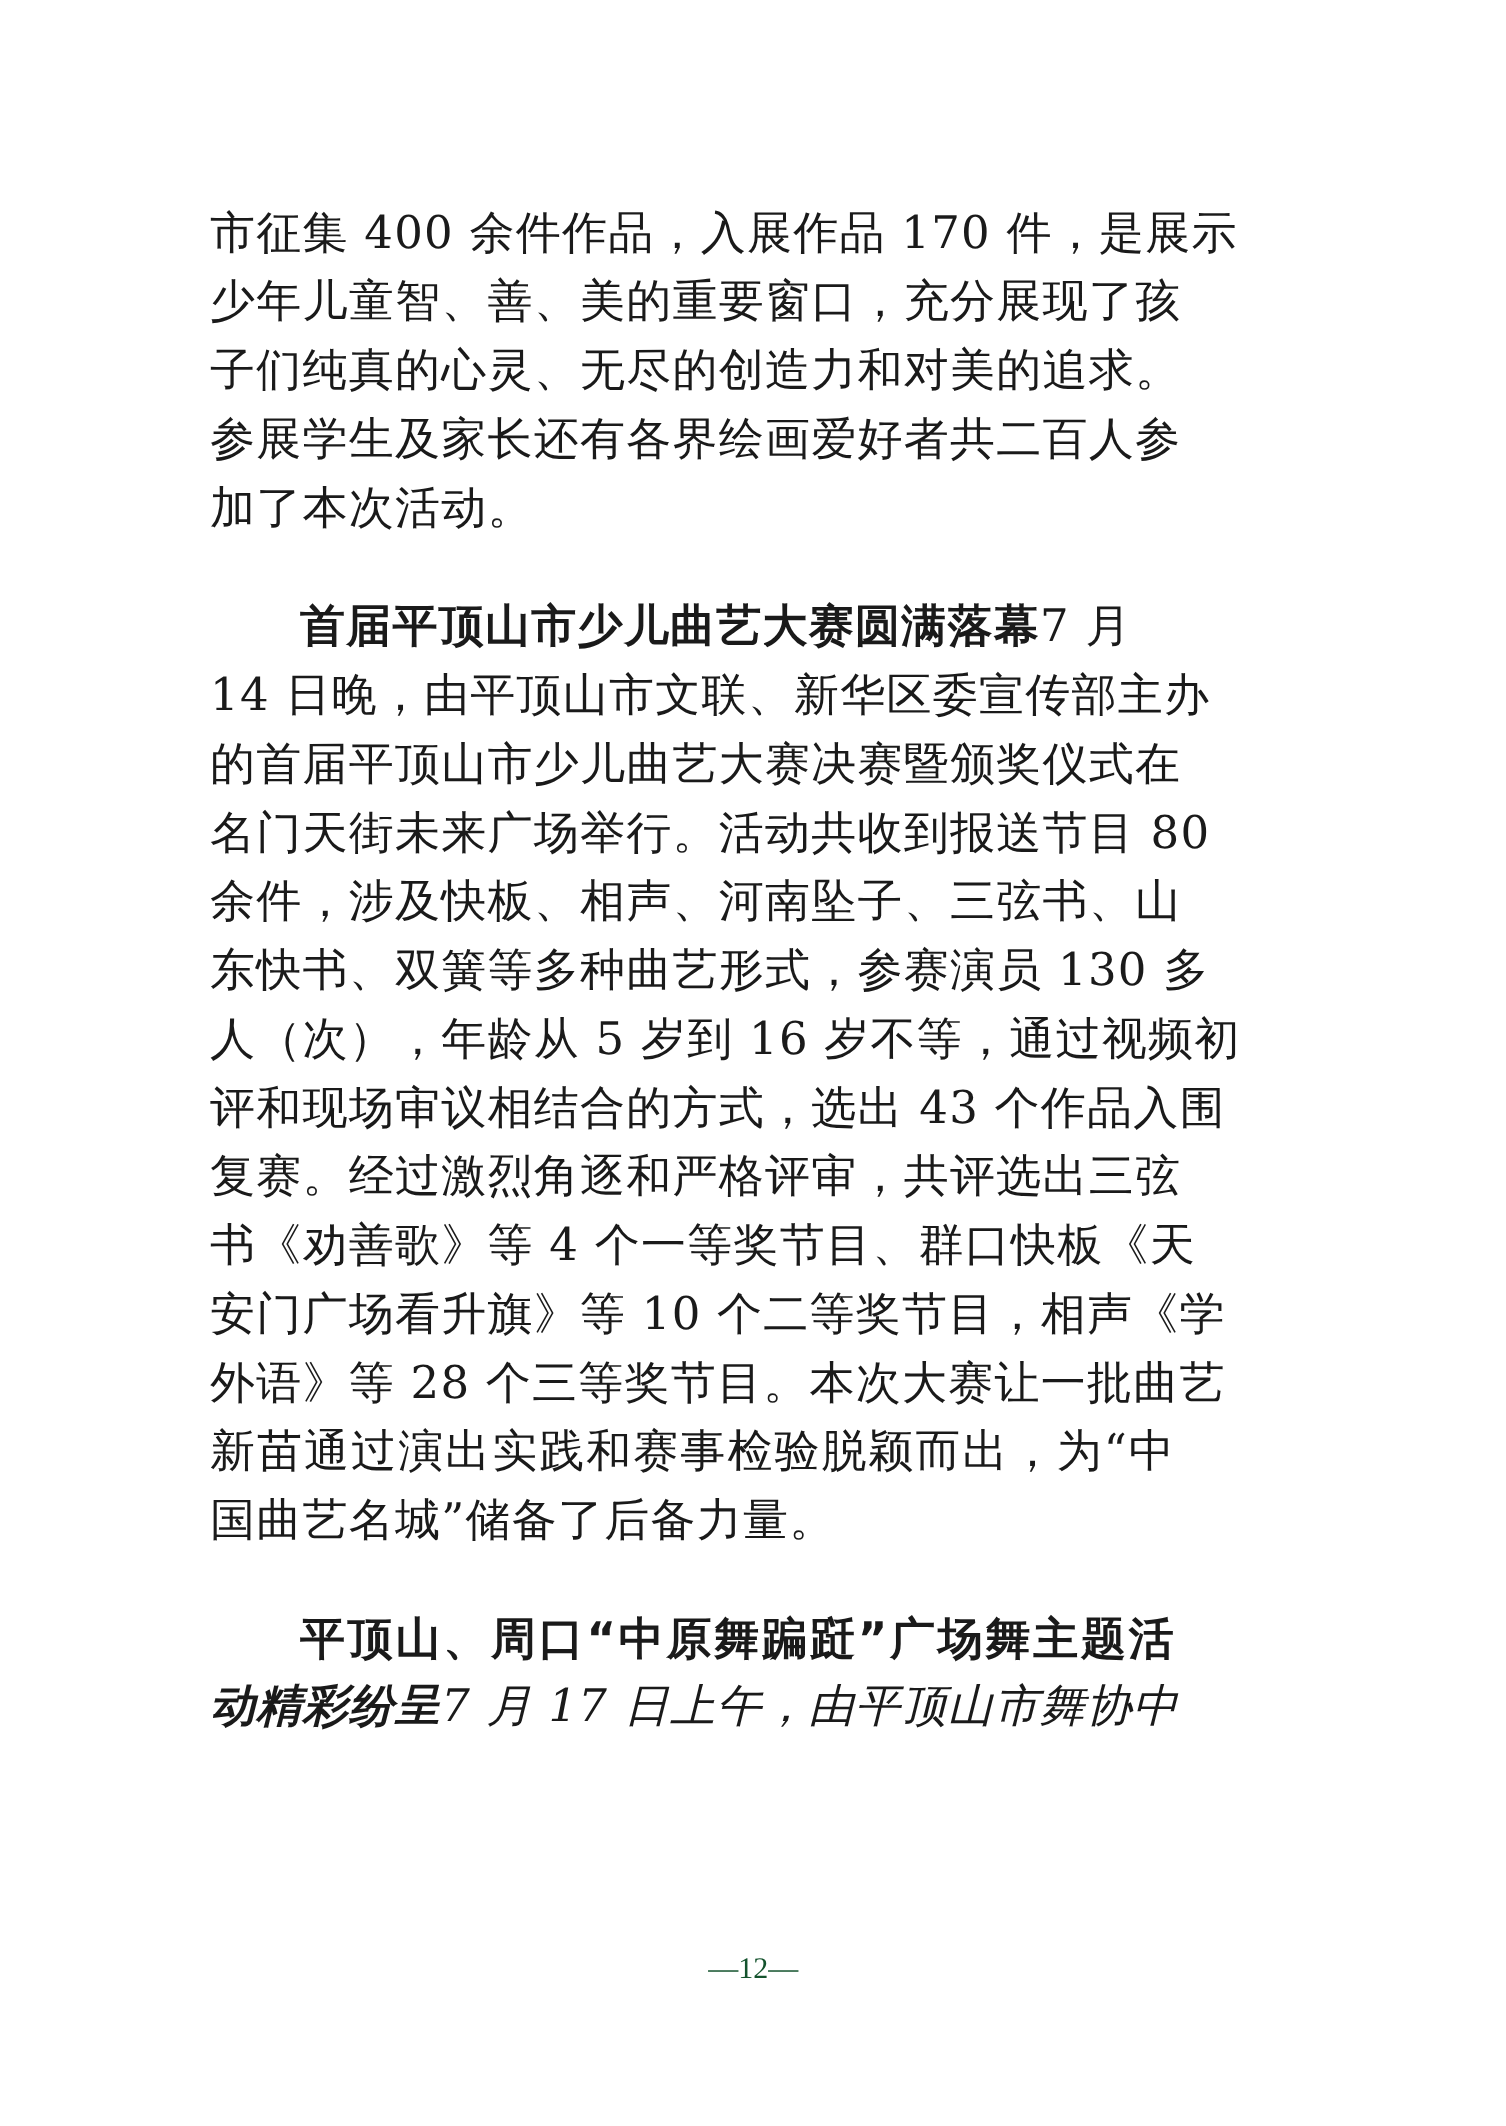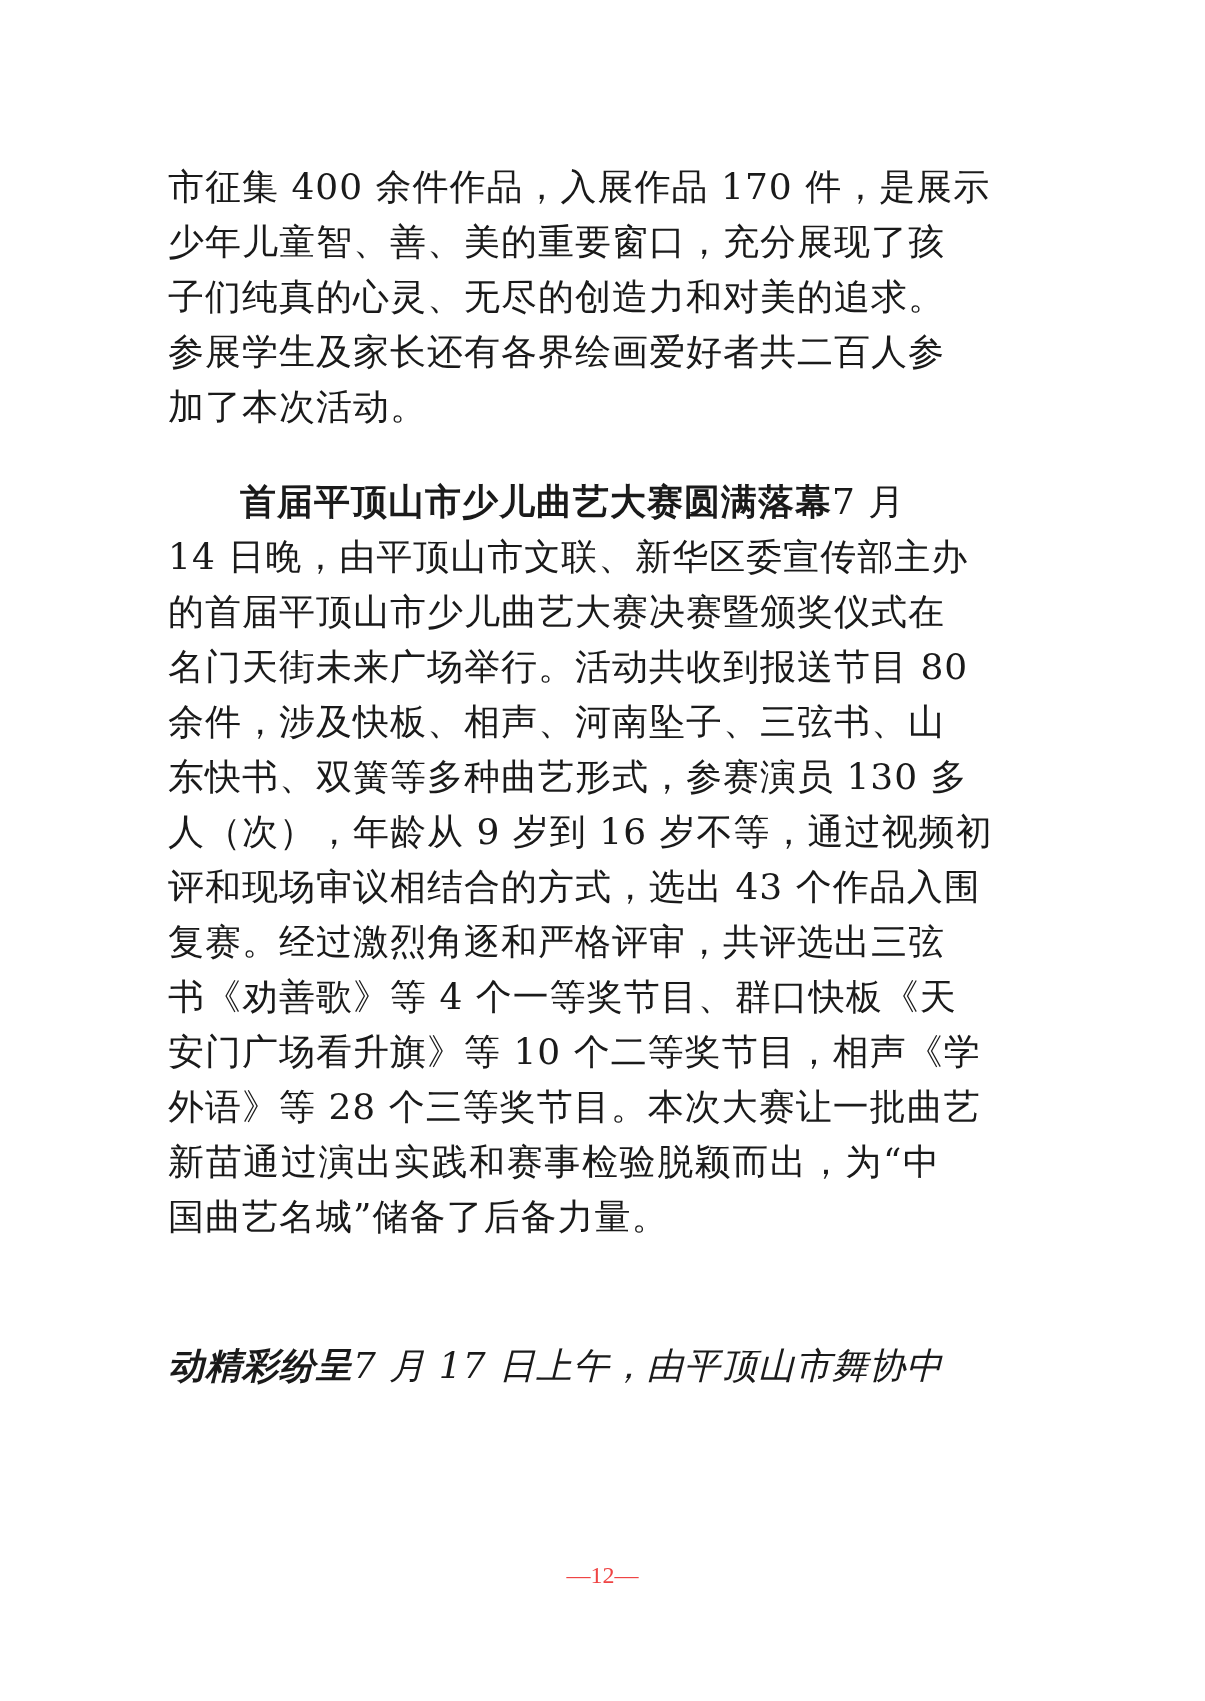--- a/index.html
+++ b/index.html
@@ -13,21 +13,21 @@
     position: absolute; left: 168px; width: 772px;
     font-size: 36px; line-height: 44px; height: 44px;
     white-space: nowrap; text-align: justify; text-align-last: justify;
     letter-spacing: 1px;
   }
   .line.last { text-align-last: left; }
   .bold { font-family: "DejaVu Sans", "Liberation Sans", sans-serif; font-weight: bold; }
   .indent { left: 240px; width: 700px; }
   .page-number {
     position: absolute; left: 0; width: 1205px; top: 1562px;
-    text-align: center; font-size: 24px; color: #ef4444;
+    text-align: center; font-size: 24px; color: #14532d;
     font-family: "Liberation Serif", "DejaVu Serif", serif;
   }
 </style>
 </head>
 <body>
 
 <div class="page">
 
   <div class="line" style="top:165px">市征集 400 余件作品，入展作品 170 件，是展示</div>
   <div class="line" style="top:220px">少年儿童智、善、美的重要窗口，充分展现了孩</div>
@@ -37,28 +37,29 @@
 
   <div class="line indent" style="top:480px; display:flex; ">
     <span class="bold">首届平顶山市少儿曲艺大赛圆满落幕</span>
     <span>7 月</span>
   </div>
   <div class="line" style="top:535px">14 日晚，由平顶山市文联、新华区委宣传部主办</div>
   <div class="line" style="top:590px">的首届平顶山市少儿曲艺大赛决赛暨颁奖仪式在</div>
   <div class="line" style="top:645px">名门天街未来广场举行。活动共收到报送节目 80</div>
   <div class="line" style="top:700px">余件，涉及快板、相声、河南坠子、三弦书、山</div>
   <div class="line" style="top:755px">东快书、双簧等多种曲艺形式，参赛演员 130 多</div>
-  <div class="line" style="top:810px">人（次），年龄从 9 岁到 16 岁不等，通过视频初</div>
+  <div class="line" style="top:810px">人（次），年龄从 5 岁到 16 岁不等，通过视频初</div>
   <div class="line" style="top:865px">评和现场审议相结合的方式，选出 43 个作品入围</div>
   <div class="line" style="top:920px">复赛。经过激烈角逐和严格评审，共评选出三弦</div>
   <div class="line" style="top:975px">书《劝善歌》等 4 个一等奖节目、群口快板《天</div>
   <div class="line" style="top:1030px">安门广场看升旗》等 10 个二等奖节目，相声《学</div>
   <div class="line" style="top:1085px">外语》等 28 个三等奖节目。本次大赛让一批曲艺</div>
   <div class="line" style="top:1140px">新苗通过演出实践和赛事检验脱颖而出，为“中</div>
   <div class="line last" style="top:1195px">国曲艺名城”储备了后备力量。</div>
 
+  <div class="line indent bold" style="top:1290px">平顶山、周口“中原舞蹁跹”广场舞主题活</div>
   <div class="line" style="top:1344px; display:flex; font-style:italic;">
     <span class="bold">动精彩纷呈</span>
     <span>7 月 17 日上午，由平顶山市舞协中</span>
   </div>
 
   <div class="page-number">—12—</div>
 </div>
 
 </body></html>

